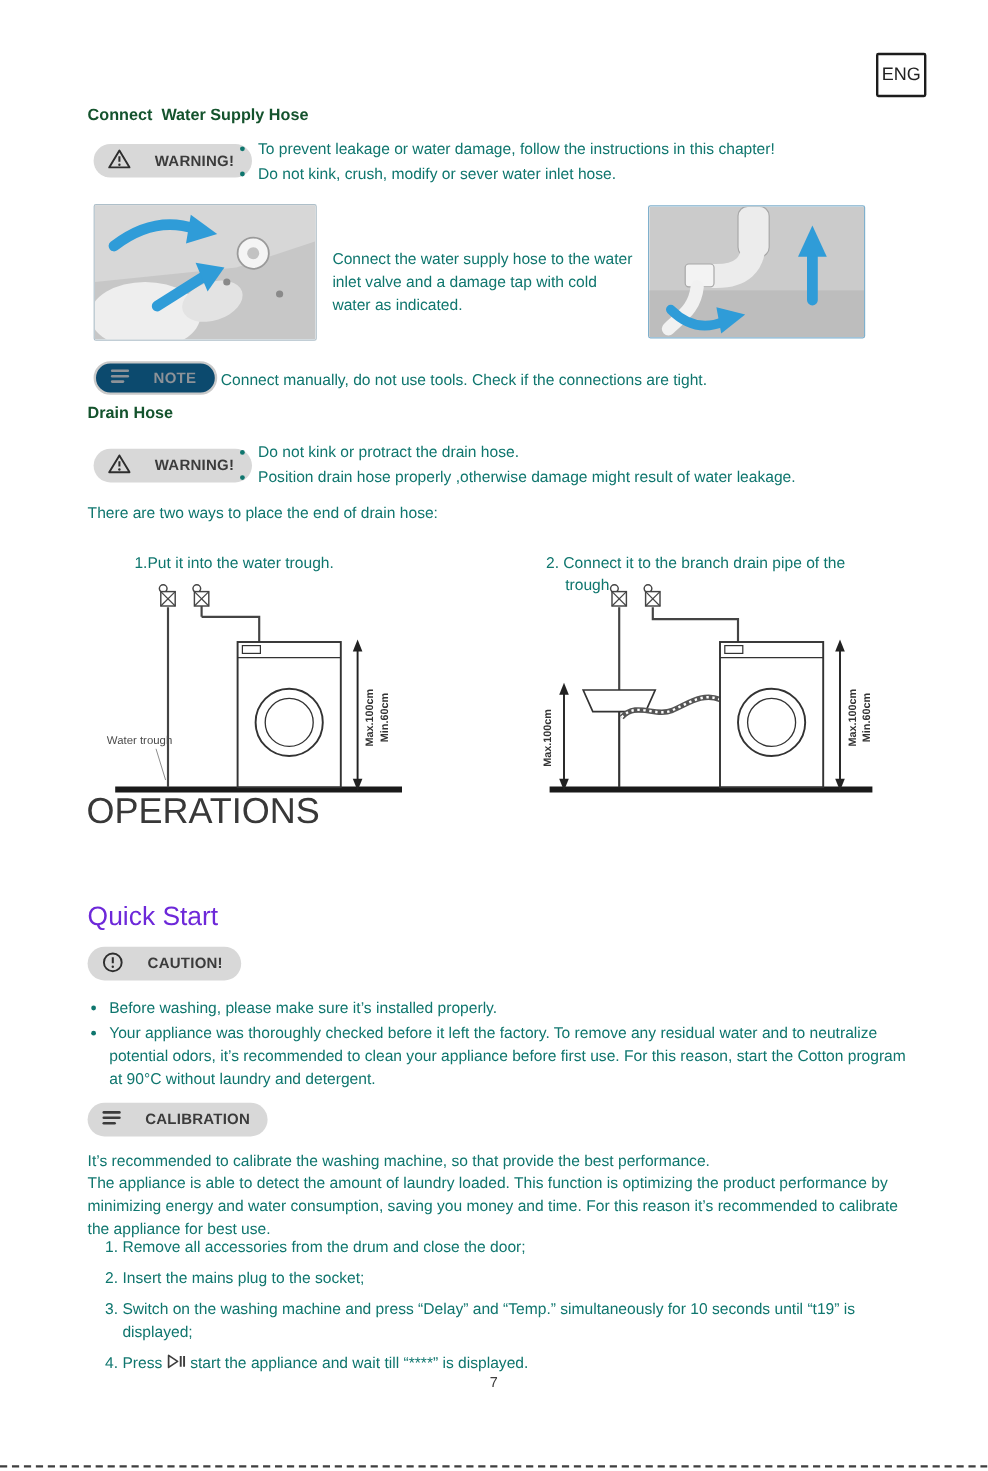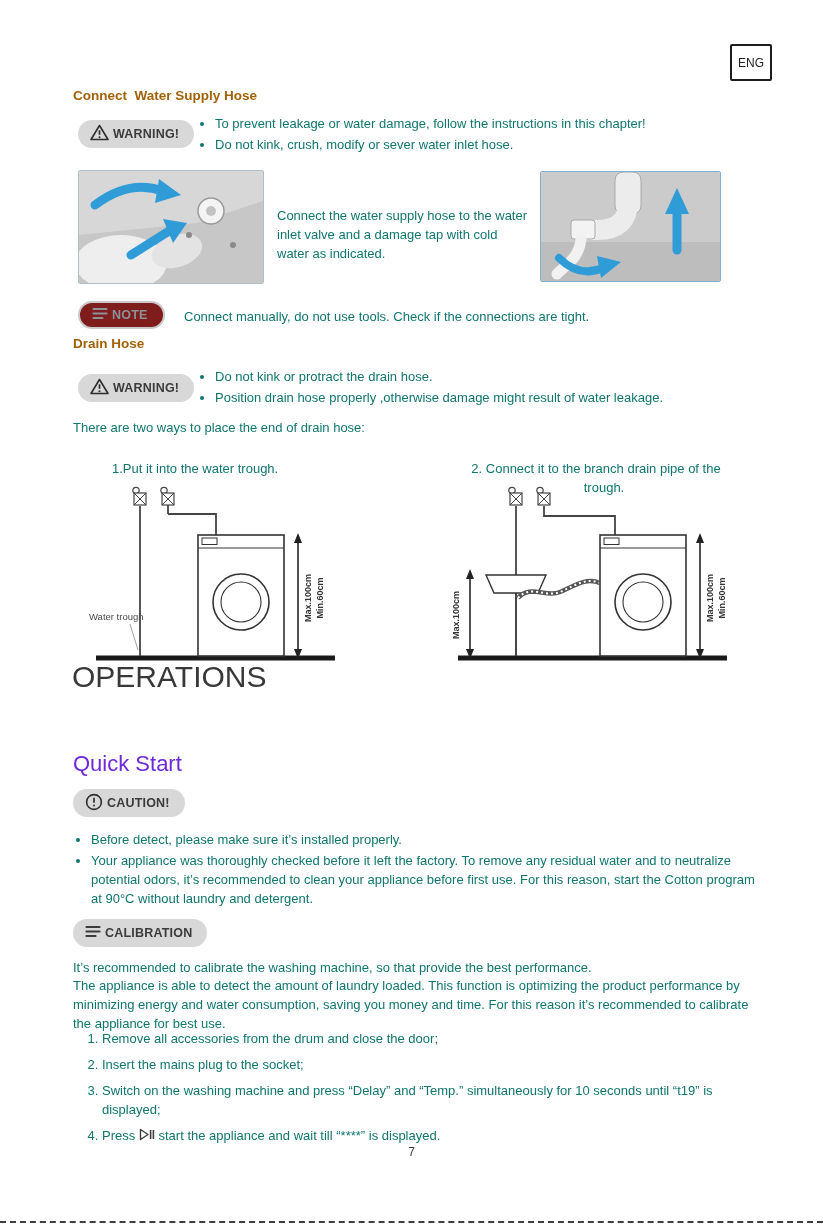--- a/index.html
+++ b/index.html
@@ -1,31 +1,31 @@
 <!DOCTYPE html>
 <html><head>
 <meta charset="utf-8">
 <style>
   * { margin:0; padding:0; box-sizing:border-box; }
   html,body { background:#ffffff; }
   body { font-family:"Liberation Sans", sans-serif; }
   .page { position:relative; width:823px; height:1226px; background:#fff; color:#3d3d3d;
           font-size:13px; overflow:hidden; }
   .abs { position:absolute; }
-  .bold-head { font-weight:bold; font-size:13.5px; color:#a16207; white-space:pre-wrap; }
+  .bold-head { font-weight:bold; font-size:13.5px; color:#14532d; white-space:pre-wrap; }
   .body-text { font-size:13px; line-height:1.46; color:#0f766e; }
 
   .eng-box { left:730px; top:44px; width:42px; height:37px; border:2px solid #1c1c1c;
              border-radius:2px; display:flex; align-items:center; justify-content:center;
-             font-size:12px; color:#222; }
-
-  .pill { position:absolute; display:inline-flex; align-items:center; gap:4px;
+             font-size:15px; color:#222; }
+
+  .pill { position:absolute; display:inline-flex; align-items:center; gap:20px;
           background:#d8d8d8; border-radius:15px; padding:0 15px 0 12px; height:28px; }
   .pill .pill-label { font-weight:bold; font-size:12.5px; color:#3b3b3b; letter-spacing:.2px; }
-  .pill.outline { background:#7f1d1d; border:2px solid #c9c9c9; }
+  .pill.outline { background:#0c4a6e; border:2px solid #c9c9c9; }
   .pill.outline .pill-label { color:#8d9298; }
 
   ul.dots { list-style:disc; padding-left:18px; }
   ul.dots li { line-height:1.46; margin-bottom:2px; }
 
   .photo { position:absolute; overflow:hidden; }
   .photo-left  { left:78px;  top:170px; width:186px; height:114px; border:1px solid #aebfc9; border-radius:2px; }
   .photo-right { left:540px; top:171px; width:181px; height:111px; border:1px solid #7fb0cd; border-radius:2px; }
 
   .ops-title   { left:72px; top:660px; font-size:30px; font-weight:400; color:#383838; }
@@ -136,21 +136,21 @@
   </div>
 
   <ul class="dots abs body-text" style="left:197px; top:368px; width:552px;">
     <li>Do not kink or protract the drain hose.</li>
     <li>Position drain hose properly ,otherwise damage might result of water leakage.</li>
   </ul>
 
   <div class="abs body-text" style="left:73px; top:419px;">There are two ways to place the end of drain hose:</div>
 
   <div class="abs body-text" style="left:112px; top:460px;">1.Put it into the water trough.</div>
-  <div class="abs body-text hang" style="left:455px; top:460px; width:282px;text-align:center;">2. Connect it to the branch drain pipe of the trough.</div>
+  <div class="abs body-text hang" style="left:455px; top:460px; width:282px;">2. Connect it to the branch drain pipe of the trough.</div>
 
   <div class="abs" style="left:88px; top:480px;">
     <svg width="255" height="190" viewBox="0 0 255 190">
       <line x1="8" y1="178" x2="247" y2="178" stroke="#1a1a1a" stroke-width="5"></line>
       <line x1="52" y1="26" x2="52" y2="176" stroke="#444" stroke-width="1.8"></line>
       <polyline points="128,55 128,34 80,34" fill="none" stroke="#444" stroke-width="1.8"></polyline>
       <line x1="80" y1="25" x2="80" y2="34" stroke="#444" stroke-width="1.8"></line>
       <g transform="translate(46,13)">
         <circle cx="2" cy="-2.5" r="3.2" fill="#fff" stroke="#444" stroke-width="1.2"></circle>
         <rect x="0" y="0" width="12" height="12" fill="#fff" stroke="#444" stroke-width="1.2"></rect>
@@ -238,21 +238,21 @@
       <svg width="18" height="18" viewBox="0 0 18 18">
         <circle cx="9" cy="9" r="7.4" fill="none" stroke="#2e2e2e" stroke-width="1.6"></circle>
         <line x1="9" y1="4.8" x2="9" y2="9.8" stroke="#2e2e2e" stroke-width="1.7"></line>
         <circle cx="9" cy="12.6" r="1" fill="#2e2e2e"></circle>
       </svg>
     </span>
     <span class="pill-label">CAUTION!</span>
   </div>
 
   <ul class="dots abs body-text" style="left:73px; top:831px; width:692px;">
-    <li>Before detect, please make sure it’s installed properly.</li>
+    <li>Before washing, please make sure it’s installed properly.</li>
     <li>Your appliance was thoroughly checked before it left the factory. To remove any residual water and to neutralize potential odors, it’s recommended to clean your appliance before first use. For this reason, start the Cotton program at 90°C without laundry and detergent.</li>
   </ul>
 
   <div class="pill" style="left:73px; top:919px;">
     <span class="icon-inline">
       <svg width="16" height="13" viewBox="0 0 16 13">
         <line x1="1.5" y1="2" x2="14.5" y2="2" stroke="#3b3b3b" stroke-width="2.2" stroke-linecap="round"></line>
         <line x1="1.5" y1="6.5" x2="14.5" y2="6.5" stroke="#3b3b3b" stroke-width="2.2" stroke-linecap="round"></line>
         <line x1="1.5" y1="11" x2="10.5" y2="11" stroke="#3b3b3b" stroke-width="2.2" stroke-linecap="round"></line>
       </svg>

